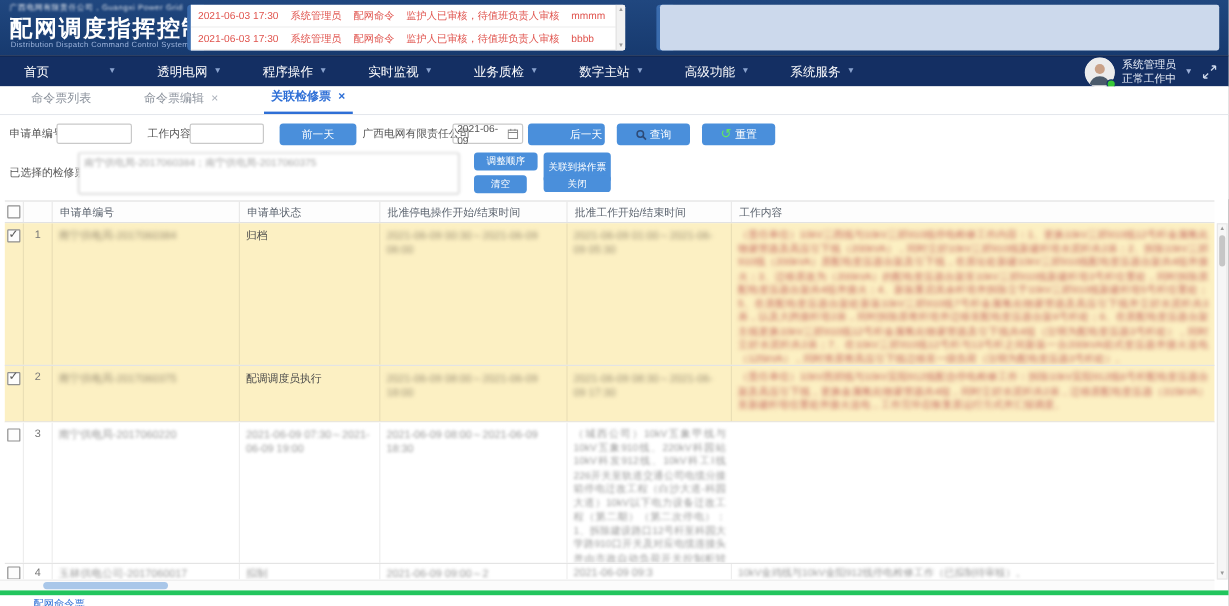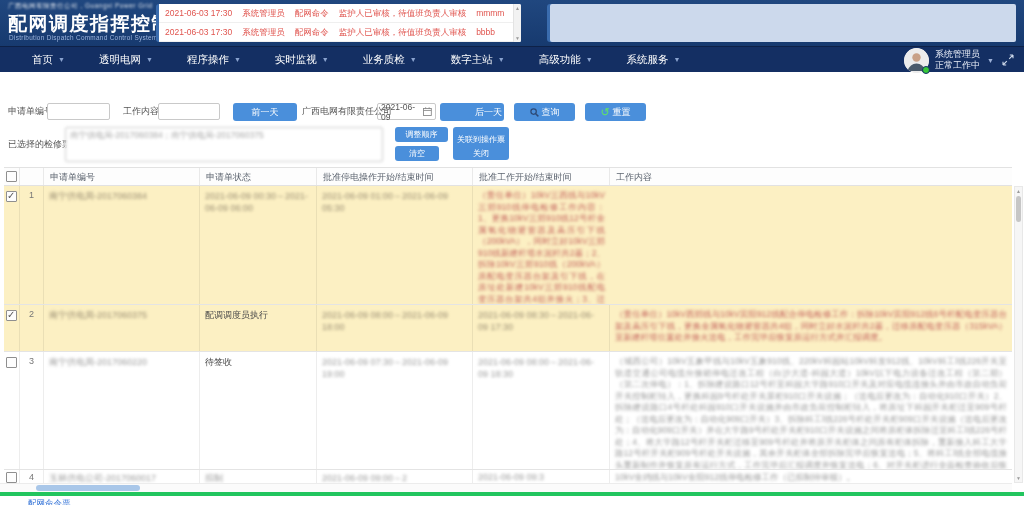--- a/index.html
+++ b/index.html
@@ -16,21 +16,21 @@
   .bboard { position:absolute; left:159px; top:4px; width:362px; height:38px; background:#fff; border-radius:0 2px 2px 0; overflow:hidden; }
   .brow { height:19px; line-height:19px; white-space:nowrap; overflow:hidden; padding-left:6px; font-size:8.5px; color:#e0544e; border-bottom:1px solid #efefef; }
   .brow span { margin-right:10px; }
   .bsb { position:absolute; right:0; top:0; width:8px; height:38px; background:#f2f2f2; border-left:1px solid #e3e3e3; font-size:5px; color:#999; text-align:center; }
   .bsb .up { position:absolute; top:1px; left:1px; } .bsb .dn { position:absolute; bottom:1px; left:1px; }
   .sbox { position:absolute; left:550px; top:4px; width:466px; height:38px; background:#ccd9ec; border-radius:2px; }
 
   
   .nav { position:absolute; left:0; top:46px; width:1024px; height:26px; background:#142f63; border-top:1px solid rgba(0,0,0,.28); display:flex; align-items:center; }
   .nav-item { display:flex; align-items:center; color:#fff; font-size:10.5px; margin-left:34px; cursor:pointer; white-space:nowrap; }
-  .nav-item:first-child { margin-left:32px; }
+  .nav-item:first-child { margin-left:20px;gap:44px; }
   .caret { font-size:7px; color:#8aa3cf; margin-left:5px; }
   .userblk { position:absolute; right:10px; top:0; height:26px; display:flex; align-items:center; }
   .avatar { position:relative; width:25px; height:25px; border-radius:50%; background:#e9e9e9; overflow:visible; margin-right:6px; flex:none; }
   .avatar svg { border-radius:50%; }
   .dot { position:absolute; right:-1px; bottom:-1px; width:8px; height:8px; border-radius:50%; background:#37c837; border:1.5px solid #14306a; }
   .uname { font-size:9px; color:#e9eef8; line-height:11px; }
   .ucaret { font-size:7px; color:#9db1d8; margin:0 8px 0 7px; }
 
   
   .tabbar { position:absolute; left:0; top:72px; width:1024px; height:24px; background:#fff; border-bottom:1px solid #e4e7ec; display:flex; align-items:flex-end; padding-left:20px; }
@@ -156,20 +156,25 @@
       <span class="ucaret">▼</span>
       <svg width="12" height="12" viewBox="0 0 12 12">
         <g stroke="#cdd8ea" stroke-width="1.1" fill="none">
           <path d="M11 1 L7.2 4.8 M11 1 H7.8 M11 1 V4.2"></path>
           <path d="M1 11 L4.8 7.2 M1 11 H4.2 M1 11 V7.8"></path>
         </g>
       </svg>
     </div>
   </div>
 
+  <div class="tabbar">
+    <div class="tab"><span>命令票列表</span></div>
+    <div class="tab"><span>命令票编辑</span><span class="x">×</span></div>
+    <div class="tab active"><span>关联检修票</span><span class="x">×</span></div>
+  </div>
 
   <div class="filters">
     <div class="flabel" style="left:8px; top:7px;">申请单编号</div>
     <input class="finput" style="left: 47px; top: 7px; width: 63px;">
     <div class="flabel" style="left:123px; top:7px;">工作内容</div>
     <input class="finput" style="left: 158px; top: 7px; width: 62px;">
 
     <button class="btn" style="left:233px; top:7px; width:64px; height:18px;">前一天</button>
     <div class="flabel" style="left:302px; top:7px;">广西电网有限责任公司</div>
     <div class="datebox">
@@ -212,20 +217,21 @@
       <div class="th">申请单状态</div>
       <div class="th">批准停电操作开始/结束时间</div>
       <div class="th">批准工作开始/结束时间</div>
       <div class="th" style="border-right:none;">工作内容</div>
     </div>
 
     <div class="trow y grid" style="top:19px; height:119px;">
       <div class="td center"><span class="cb checked"></span></div>
       <div class="td center rownum">1</div>
       <div class="td"><span class="blur-gy">南宁供电局-2017060384</span></div>
+      <div class="td">归档</div>
       <div class="td"><span class="blur-gy">2021-06-09 00:30～2021-06-09 06:00</span></div>
       <div class="td"><span class="blur-gy">2021-06-09 01:00～2021-06-09 05:30</span></div>
       <div class="td" style="border-right:none;">
           <span class="content-txt blur-red">（责任单位）10kV三西线与10kV三郊910线停电检修工作内容：1、更换10kV三郊910线12号杆金属氧化物避雷器及高压引下线（200kVA），同时立好10kV三郊910线新建杆塔水泥杆共2基；2、拆除10kV三郊910线（200kVA）原配电变压器台架及引下线，在原址处新建10kV三郊910线配电变压器台架共4组并接火；3、迁移原改为（200kVA）的配电变压器台架至10kV三郊910线新建杆塔3号杆位置处，同时拆除原配电变压器台架共4组并接火；4、新装重启其余杆塔并拆除立于10kV三郊910线新建杆塔5号杆位置处；5、在原配电变压器台架处新装10kV三郊910线7号杆金属氧化物避雷器及高压引下线并立好水泥杆共3基，以及大跨接杆塔2基，同时拆除原有杆塔并迁移至配电变压器台架4号杆处；6、在原配电变压器台架主线更换10kV三郊910线12号杆金属氧化物避雷器及引下线共4组（注明为配电变压器3号杆处），同时立好水泥杆共2基；7、在10kV三郊910线12号杆与13号杆之间新装一台200kVA箱式变压器并接火送电（125kVA），同时将原有高压引下线迁移至一级负荷（注明为配电变压器3号杆处）。</span>
         </div>
     </div>
 
     <div class="trow y grid" style="top:138px; height:47px;">
       <div class="td center"><span class="cb checked"></span></div>
       <div class="td center rownum">2</div>
@@ -235,21 +241,20 @@
       <div class="td"><span class="blur-gy">2021-06-09 08:30～2021-06-09 17:30</span></div>
       <div class="td" style="border-right:none;">
           <span class="content-txt blur-red">（责任单位）10kV西郊线与10kV宾阳912线配合停电检修工作：拆除10kV宾阳912线6号杆配电变压器台架及高压引下线，更换金属氧化物避雷器共4组，同时立好水泥杆共2基，迁移原配电变压器（315kVA）至新建杆塔位置处并接火送电，工作完毕后恢复原运行方式并汇报调度。</span>
         </div>
     </div>
 
     <div class="trow grid" style="top:185px; height:118px;">
       <div class="td center"><span class="cb"></span></div>
       <div class="td center rownum">3</div>
       <div class="td"><span class="blur-g">南宁供电局-2017060220</span></div>
-      <div class="td">待签收</div>
       <div class="td"><span class="blur-g">2021-06-09 07:30～2021-06-09 19:00</span></div>
       <div class="td"><span class="blur-g">2021-06-09 08:00～2021-06-09 18:30</span></div>
       <div class="td" style="border-right:none;">
           <span class="content-txt blur-gray">（城西公司）10kV五象甲线与10kV五象910线、220kV科园站10kV科发912线、10kV科工Ⅰ线226开关至轨道交通公司电缆分接箱停电迁改工程（白沙大道-科园大道）10kV以下电力设备迁改工程（第二期）（第二次停电）：1、拆除建设路口12号杆至科园大学路910口开关及对应电缆连接头并由市政自动负荷开关控制柜转入，更换科园9号杆处开关屏柜910口开关设施；（送电后更改为：自动化910口开关）2、拆除建设路口4号杆处科园910口开关设施并由市政负荷控制柜转入，将原址下科园开关柜迁至909号杆处；（送电后更改为：自动化909口开关）3、拆除科工Ⅰ线226号杆处开关柜909口开关设施（送电后更改为：自动化909口开关）并在大学路9号杆处开关柜910口开关设施之间将原柜体拆除迁至科工Ⅰ线226号杆处；4、将大学路12号杆开关柜迁移至909号杆处并将原开关柜体之间原有柜体拆除，重新接入科工大学路12号杆开关柜909号杆处开关设施，其余开关柜体全部拆除完毕后恢复送电；5、将科工Ⅰ线全部电缆接头重新制作并恢复原有运行方式，工作完毕后汇报调度并恢复送电；6、对开关柜进行全面检查验收后恢复原运行方式。</span>
         </div>
     </div>
 
     <div class="trow grid" style="top:303px; height:13px; border-bottom:none;">
       <div class="td center" style="padding-top:1px;"><span class="cb"></span></div>
       <div class="td center rownum" style="padding-top:2px;">4</div>

